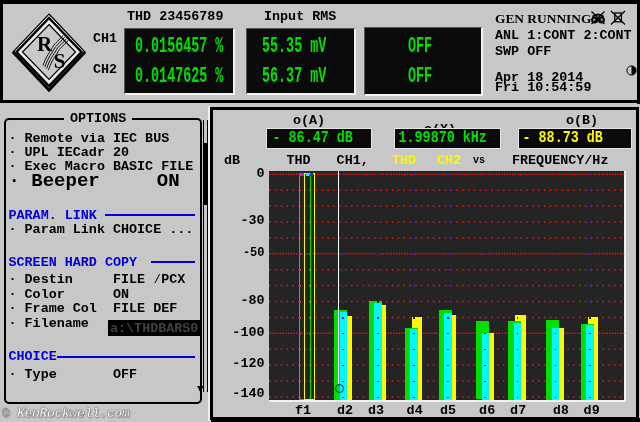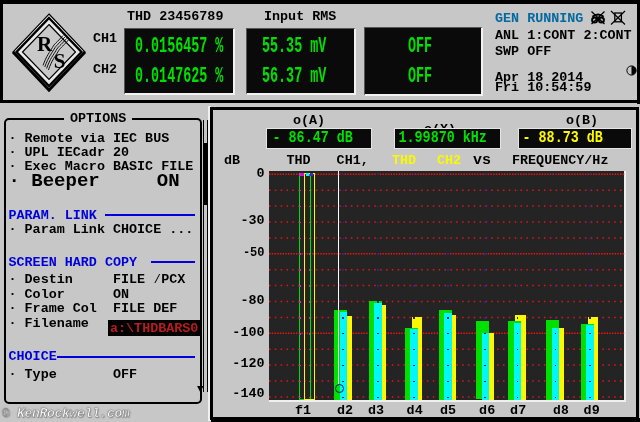--- a/index.html
+++ b/index.html
@@ -38,21 +38,21 @@
 <div class="t" style="left:93px;top:63.0px;color:#000;font-size:13.4px;">CH2</div>
 <div style="left:124px;top:28px;width:111px;height:67px;background:#0a0a0a;border-right:2px solid #f2f2f2;border-bottom:2px solid #f2f2f2;border-top:1px solid #555;border-left:1px solid #555"></div>
 <div style="left:246px;top:28px;width:110px;height:67px;background:#0a0a0a;border-right:2px solid #f2f2f2;border-bottom:2px solid #f2f2f2;border-top:1px solid #555;border-left:1px solid #555"></div>
 <div style="left:364px;top:27px;width:119px;height:69px;background:#0a0a0a;border-right:2px solid #f2f2f2;border-bottom:2px solid #f2f2f2;border-top:1px solid #555;border-left:1px solid #555"></div>
 <div class="t" style="left:135px;top:39.5px;color:#00e000;font-size:13.4px;line-height:14px;transform:scaleY(1.65);transform-origin:50% 50%;">0.0156457&nbsp;%</div>
 <div class="t" style="left:135px;top:70.0px;color:#00e000;font-size:13.4px;line-height:14px;transform:scaleY(1.65);transform-origin:50% 50%;">0.0147625&nbsp;%</div>
 <div class="t" style="left:262px;top:39.5px;color:#00e000;font-size:13.4px;line-height:14px;transform:scaleY(1.65);transform-origin:50% 50%;">55.35&nbsp;mV</div>
 <div class="t" style="left:262px;top:70.0px;color:#00e000;font-size:13.4px;line-height:14px;transform:scaleY(1.65);transform-origin:50% 50%;">56.37&nbsp;mV</div>
 <div class="t" style="left:408px;top:39.5px;color:#00e000;font-size:13.4px;line-height:14px;transform:scaleY(1.65);transform-origin:50% 50%;">OFF</div>
 <div class="t" style="left:408px;top:70.0px;color:#00e000;font-size:13.4px;line-height:14px;transform:scaleY(1.65);transform-origin:50% 50%;">OFF</div>
-<div class="t" style="left:495px;top:12.0px;color:#0369a1;font-size:13.4px;">GEN&nbsp;RUNNING</div>
+<div class="t" style="left:495px;top:12.0px;color:#000000;font-size:13.4px;font-family:Liberation Serif, serif;">GEN&nbsp;RUNNING</div>
 <div class="t" style="left:495px;top:29.0px;color:#000;font-size:13.4px;">ANL&nbsp;1:CONT&nbsp;2:CONT</div>
 <div class="t" style="left:495px;top:45.0px;color:#000;font-size:13.4px;">SWP&nbsp;OFF</div>
 <div class="t" style="left:495px;top:71px;color:#000;font-size:13.4px;">Apr&nbsp;18&nbsp;2014</div>
 <div class="t" style="left:495px;top:81.0px;color:#000;font-size:13.4px;">Fri&nbsp;10:54:59</div>
 <svg style="position:absolute;left:590px;top:9px" width="36" height="16" viewBox="0 0 36 16">
 <g stroke="#000" fill="none">
 <path d="M1.5,2.5 L14.5,15 M14.5,2.5 L1.5,15" stroke-width="1.2"></path>
 <circle cx="4.6" cy="11" r="2.5" stroke-width="2"></circle>
 <circle cx="11.4" cy="11" r="2.5" stroke-width="2"></circle>
 <path d="M2.4,7.8 Q8,3.2 13.6,7.8" stroke-width="2"></path>
@@ -76,41 +76,41 @@
 <div class="t" style="left:8.5px;top:272.8px;color:#000;font-size:13.4px;">·&nbsp;Destin&nbsp;&nbsp;&nbsp;&nbsp;&nbsp;FILE&nbsp;⁄PCX</div>
 <div class="t" style="left:8.5px;top:287.6px;color:#000;font-size:13.4px;">·&nbsp;Color&nbsp;&nbsp;&nbsp;&nbsp;&nbsp;&nbsp;ON</div>
 <div class="t" style="left:8.5px;top:302.4px;color:#000;font-size:13.4px;">·&nbsp;Frame&nbsp;Col&nbsp;&nbsp;FILE&nbsp;DEF</div>
 <div class="t" style="left:8.5px;top:317.1px;color:#000;font-size:13.4px;">·&nbsp;Filename</div>
 <div class="t" style="left:8.5px;top:350.4px;color:#0000dd;font-size:13.4px;">CHOICE</div>
 <div class="t" style="left:8.5px;top:367.8px;color:#000;font-size:13.4px;">·&nbsp;Type&nbsp;&nbsp;&nbsp;&nbsp;&nbsp;&nbsp;&nbsp;OFF</div>
 <div style="left:105px;top:214px;width:90px;height:1.5px;background:#0000dd"></div>
 <div style="left:151px;top:261px;width:44px;height:1.5px;background:#0000dd"></div>
 <div style="left:57px;top:356px;width:138px;height:1.5px;background:#0000dd"></div>
 <div style="left:108px;top:320px;width:92px;height:15.5px;background:#000"></div>
-<div class="t" style="left:110px;top:321.5px;color:#b91c1c;font-size:13.4px;">a:\THDBARS0</div>
+<div class="t" style="left:110px;top:321.5px;color:#404040;font-size:13.4px;">a:\THDBARS0</div>
 <div style="left:203.2px;top:120px;width:4.6px;height:272px;border-left:1.2px solid #000;border-right:1.2px solid #000"></div>
 <div style="left:202.5px;top:143px;width:6px;height:62px;background:#000"></div>
 <div class="t" style="left:197px;top:382px;font-size:11px;color:#000">▼</div>
 <div style="left:208px;top:106px;width:2.5px;height:315px;background:#f0f0f0"></div>
 <div style="left:210px;top:106.5px;width:428.5px;height:313.5px;border:3px solid #000;background:#c7c7c7"></div>
 <div class="t" style="left:293px;top:113.5px;color:#000;font-size:13.4px;">o(A)</div>
 <div class="t" style="left:424px;top:123px;color:#000;font-size:13.4px;text-align:right;">o(X)</div>
 <div class="t" style="left:566px;top:113.5px;color:#000;font-size:13.4px;">o(B)</div>
 <div style="left:266px;top:127.5px;width:106px;height:21px;background:#0a0a0a;border:1.5px solid #e5e5e5"></div>
 <div style="left:393.5px;top:127.5px;width:107px;height:21px;background:#0a0a0a;border:1.5px solid #e5e5e5"></div>
 <div style="left:517.5px;top:127.5px;width:114px;height:21px;background:#0a0a0a;border:1.5px solid #e5e5e5"></div>
 <div class="t" style="left:272.5px;top:131.3px;color:#00e000;font-size:13.4px;line-height:14px;transform:scaleY(1.2);transform-origin:50% 50%;">-&nbsp;86.47&nbsp;dB</div>
 <div class="t" style="left:398.5px;top:131.3px;color:#00e000;font-size:13.4px;line-height:14px;transform:scaleY(1.2);transform-origin:50% 50%;">1.99870&nbsp;kHz</div>
 <div class="t" style="left:522.5px;top:131.3px;color:#fbf900;font-size:13.4px;line-height:14px;transform:scaleY(1.2);transform-origin:50% 50%;">-&nbsp;88.73&nbsp;dB</div>
 <div class="t" style="left:224px;top:154.0px;color:#000;font-size:13.4px;">dB</div>
 <div class="t" style="left:286.5px;top:154.0px;color:#000;font-size:13.4px;">THD</div>
 <div class="t" style="left:336.6px;top:154.0px;color:#000;font-size:13.4px;">CH1,</div>
 <div class="t" style="left:392px;top:154.0px;color:#fbf900;font-size:13.4px;">THD</div>
 <div class="t" style="left:437px;top:154.0px;color:#fbf900;font-size:13.4px;">CH2</div>
-<div class="t" style="left:473px;top:154.0px;color:#000;font-size:15px;">vs</div>
+<div class="t" style="left:473px;top:154.0px;color:#000;font-size:10px;">vs</div>
 <div class="t" style="left:512px;top:154.0px;color:#000;font-size:13.4px;">FREQUENCY/Hz</div>
 <div style="left:268.5px;top:170.5px;width:357.5px;height:231.0px;background:#242424;border-right:2px solid #f0f0f0;border-bottom:2px solid #f0f0f0"></div>
 <svg style="position:absolute;left:268.5px;top:170.5px" width="356" height="231" viewBox="0 0 356 231">
     <line x1="0" y1="3.3" x2="355.5" y2="3.3" stroke="#ee1111" stroke-width="1.5" stroke-dasharray="1.5 1.2"></line>
     <line x1="0" y1="19.2" x2="355.5" y2="19.2" stroke="#ee1111" stroke-width="1.5" stroke-dasharray="1.5 4.35"></line>
     <line x1="0" y1="35.1" x2="355.5" y2="35.1" stroke="#ee1111" stroke-width="1.5" stroke-dasharray="1.5 4.35"></line>
     <line x1="0" y1="51.0" x2="355.5" y2="51.0" stroke="#ee1111" stroke-width="1.5" stroke-dasharray="1.5 4.35"></line>
     <line x1="0" y1="66.9" x2="355.5" y2="66.9" stroke="#ee1111" stroke-width="1.5" stroke-dasharray="1.5 4.35"></line>
     <line x1="0" y1="82.8" x2="355.5" y2="82.8" stroke="#ee1111" stroke-width="1.5" stroke-dasharray="1.5 1.2"></line>
     <line x1="0" y1="98.7" x2="355.5" y2="98.7" stroke="#ee1111" stroke-width="1.5" stroke-dasharray="1.5 4.35"></line>

